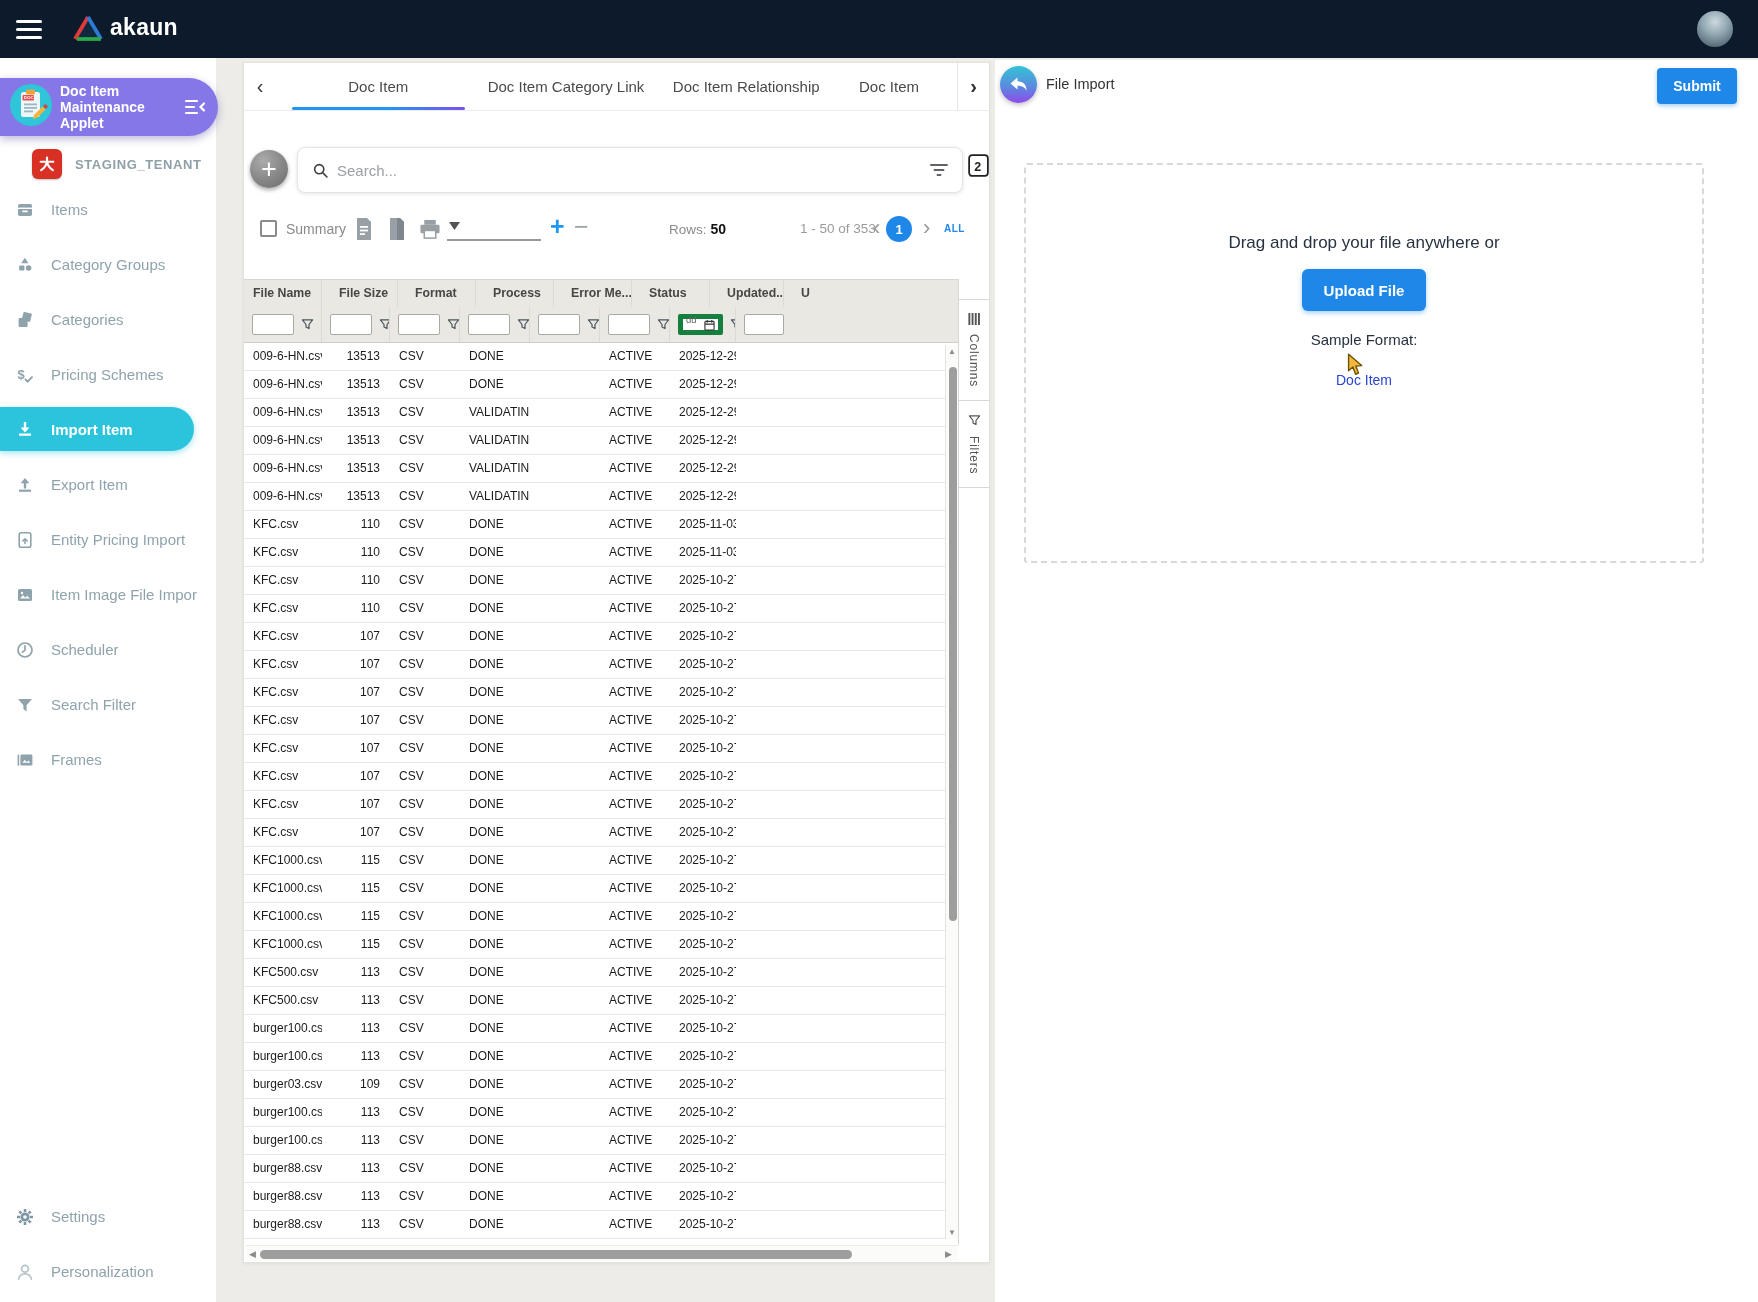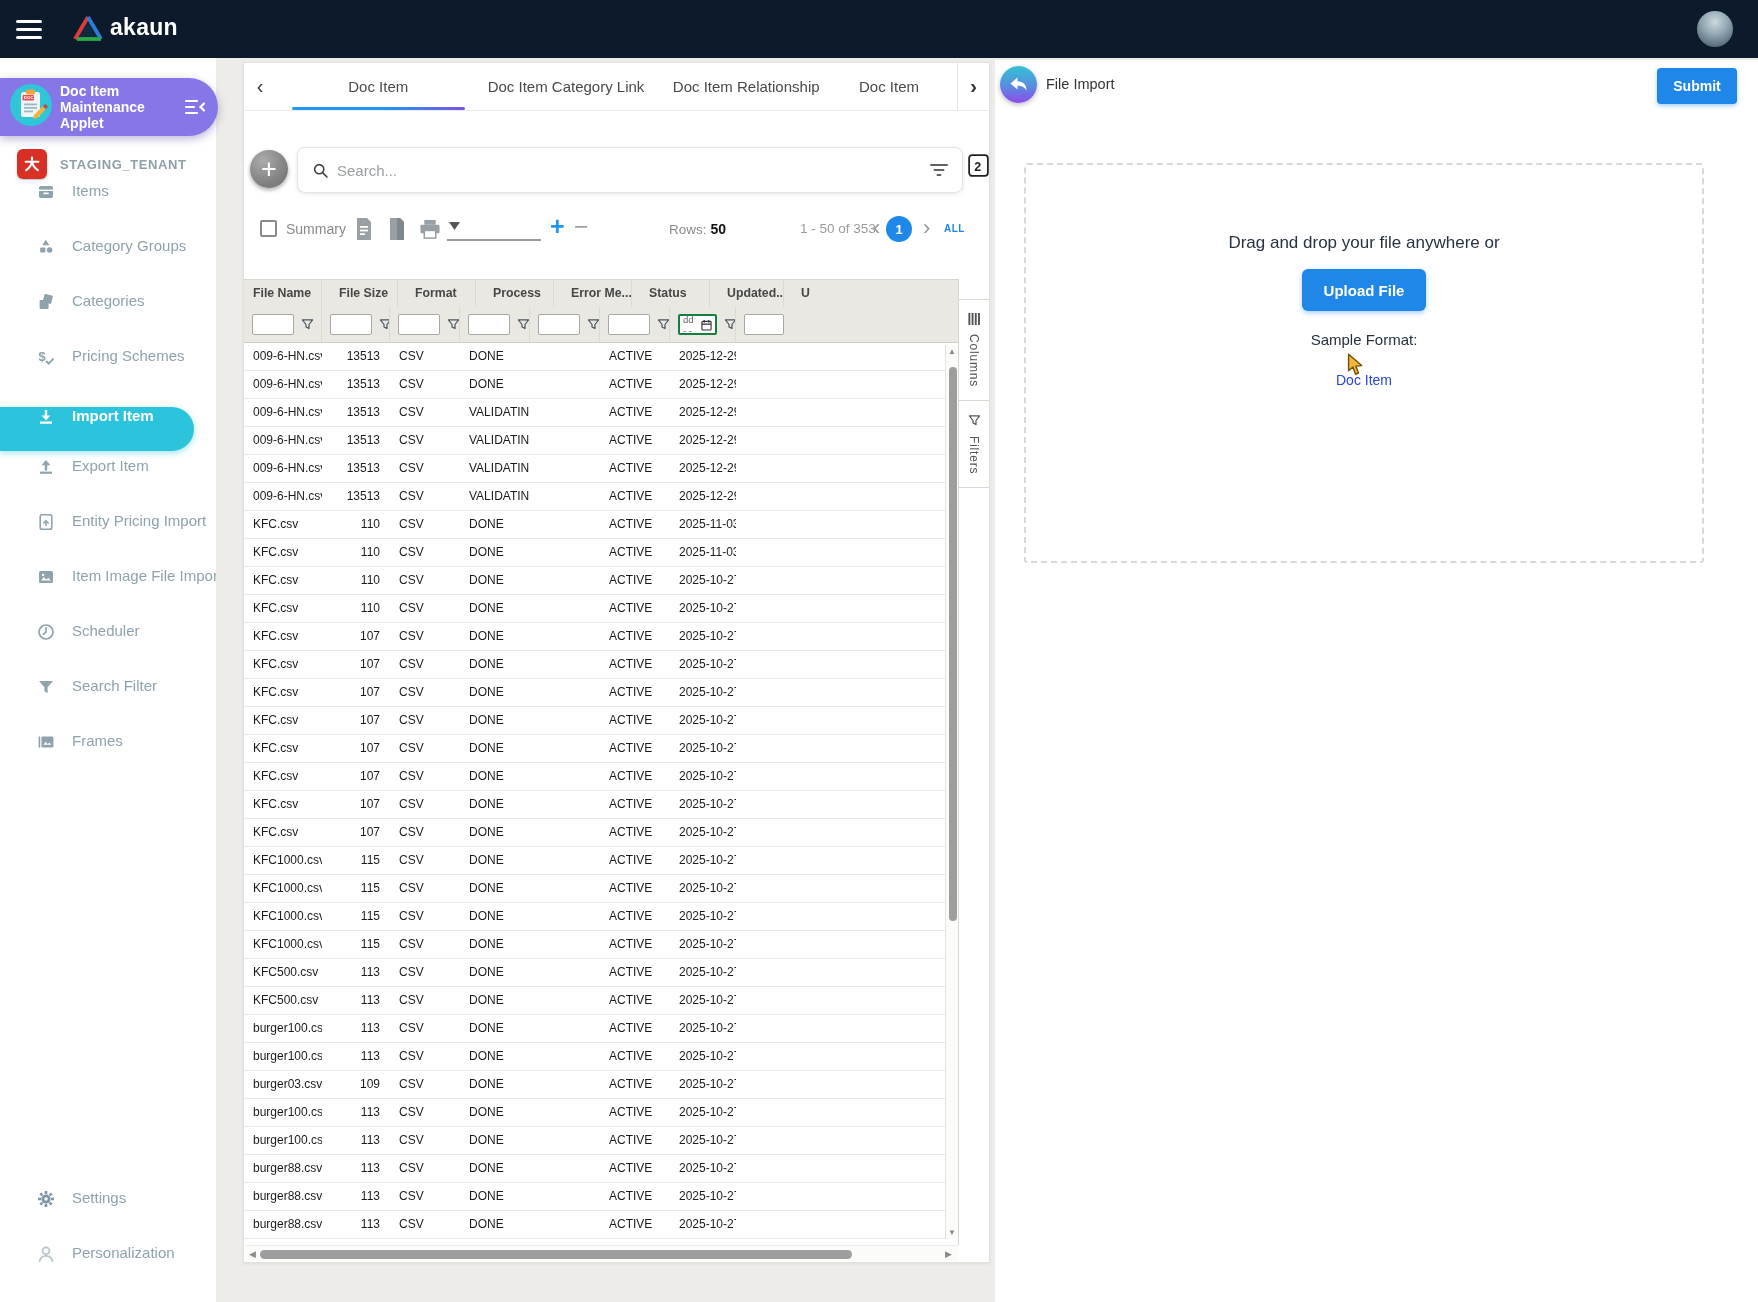--- a/index.html
+++ b/index.html
@@ -13,26 +13,26 @@
   .brand-text { color:#fff; font-size:23px; font-weight:bold; letter-spacing:.3px; }
   .avatar { position:absolute; left:1697px; top:11px; width:36px; height:36px; border-radius:50%;
     background:radial-gradient(circle at 50% 30%, #cdd9dd 0%, #93a9b4 40%, #51656f 85%, #3a4c56 100%); }
 
   
   .sidebar { position:absolute; left:0; top:58px; width:216px; height:1244px; background:#fff; z-index:20; }
   .applet-banner { position:absolute; left:0; top:20px; width:218px; height:58px; background:#8577E8;
     border-radius:0 29px 29px 0; box-shadow:0 3px 8px rgba(60,50,140,.35); display:flex; align-items:center; padding:0 8px 0 8px; color:#fff; }
   .applet-title { font-size:14px; font-weight:bold; line-height:1.16; width:118px; margin-left:6px; }
   .collapse-btn { margin-left:auto; margin-right:4px; cursor:pointer; display:flex; }
-  .tenant { position:absolute; left:0; top:88px; width:220px; height:36px; display:flex; align-items:center; padding-left:17px; cursor:pointer; }
+  .tenant { position:absolute; left:0; top:88px; width:220px; height:36px; display:flex; align-items:center; padding-left:32px; cursor:pointer; }
   .tenant-badge { width:30px; height:30px; background:#D93025; border-radius:6px; display:flex; align-items:center; justify-content:center; box-shadow:0 1px 2px rgba(0,0,0,.25); }
   .tenant-label { margin-left:13px; font-size:13px; font-weight:bold; color:#8FA0A8; letter-spacing:.6px; }
   .menu { position:absolute; left:0; top:124px; width:216px; }
   .menu.footer { top:1131px; }
-  .side-item { height:55px; display:flex; padding-left:35px; cursor:pointer; color:#8FA3AC; font-size:15px; white-space:nowrap; overflow:hidden; }
+  .side-item { height:55px; display:flex; align-items:center; padding-left:14px; cursor:pointer; color:#8FA3AC; font-size:15px; white-space:nowrap; overflow:hidden; }
   .side-item .s-icon { width:22px; display:flex; justify-content:center; margin-right:15px; flex:0 0 22px; }
   .side-item.active { background:#2BC4DC; color:#fff; font-weight:bold; width:194px; margin-left:0; border-radius:0 24px 24px 0; height:44px; margin-top:5px; margin-bottom:6px; box-shadow:0 2px 6px rgba(43,196,220,.45); }
 
   
   .table-card { position:absolute; left:243px; top:62px; width:747px; height:1201px; background:#fff;
     border:1px solid #E3E1DC; box-shadow:0 1px 3px rgba(0,0,0,.06); z-index:10; }
   .tab-bar { position:absolute; left:0; top:0; width:745px; height:48px; border-bottom:1px solid #ECECEC; display:flex; align-items:stretch; }
   .tab-nav { width:32px; display:flex; align-items:center; justify-content:center; font-size:20px; color:#333; cursor:pointer; }
   .tab-nav.fwd { margin-left:auto; border-left:1px solid #E5E5E5; font-weight:bold; }
   .tabs { display:flex; width:660px; overflow:hidden; }
@@ -74,21 +74,21 @@
   .grid-header, .grid-filter, .trow { display:grid; grid-template-columns:78px 68px 70px 70px 70px 70px 66px 1fr; }
   .grid-header { position:absolute; left:0; top:216px; width:714px; height:28px; background:#EAE8E2; border-top:1px solid #D8D6D0;gap:8px; }
   .hcell { font-size:12.3px; font-weight:bold; color:#474747; line-height:27px; padding-left:9px; border-right:1px solid #DCDAD4; overflow:hidden; white-space:nowrap; cursor:pointer; }
   .hcell.c1 { text-align:right; padding-right:10px; }
   .hcell:last-child { border-right:none; }
   .grid-filter { position:absolute; left:0; top:244px; width:714px; height:36px; background:#EAE8E2; border-bottom:1px solid #CFCDC7; }
   .fcell { display:flex; align-items:center; padding-left:8px; border-right:1px solid #DCDAD4; overflow:hidden; }
   .fcell:last-child { border-right:none; }
   .fin { width:42px; height:21px; border:1px solid #ABA9A3; border-radius:2px; background:#fff; outline:none; padding:0 3px; font-size:11px; }
   .fcell svg { margin-left:7px; flex:none; }
-  .date-in { width:52px; height:21px; border:2px solid #15803d; border-radius:2px; background:#fff; display:flex; align-items:center; justify-content:space-between; padding:0 3px; cursor:text; }
+  .date-in { width:52px; height:21px; border:5px solid #15803d; border-radius:2px; background:#fff; display:flex; align-items:center; justify-content:space-between; padding:0 3px; cursor:text; }
   .date-in .dph { font-size:9.5px; color:#666; }
 
   .grid-body { position:absolute; left:0; top:280px; width:714px; height:896px; overflow:hidden; }
   .trow { height:28px; border-bottom:1px solid #E9E8E6; cursor:pointer; }
   .tcell { font-size:12px; color:#1B1B1B; line-height:27px; padding-left:9px; white-space:nowrap; overflow:hidden; }
   .tcell.c1 { text-align:right; padding-right:10px; }
 
   .vscroll { position:absolute; left:701px; top:282px; width:13px; height:894px; background:#FBFBFA; border-left:1px solid #E6E4DF; }
   .vscroll .arr { position:absolute; left:2px; font-size:8px; color:#8A8A8A; cursor:pointer; }
   .vscroll .arr.up { top:2px; } .vscroll .arr.down { bottom:2px; }

